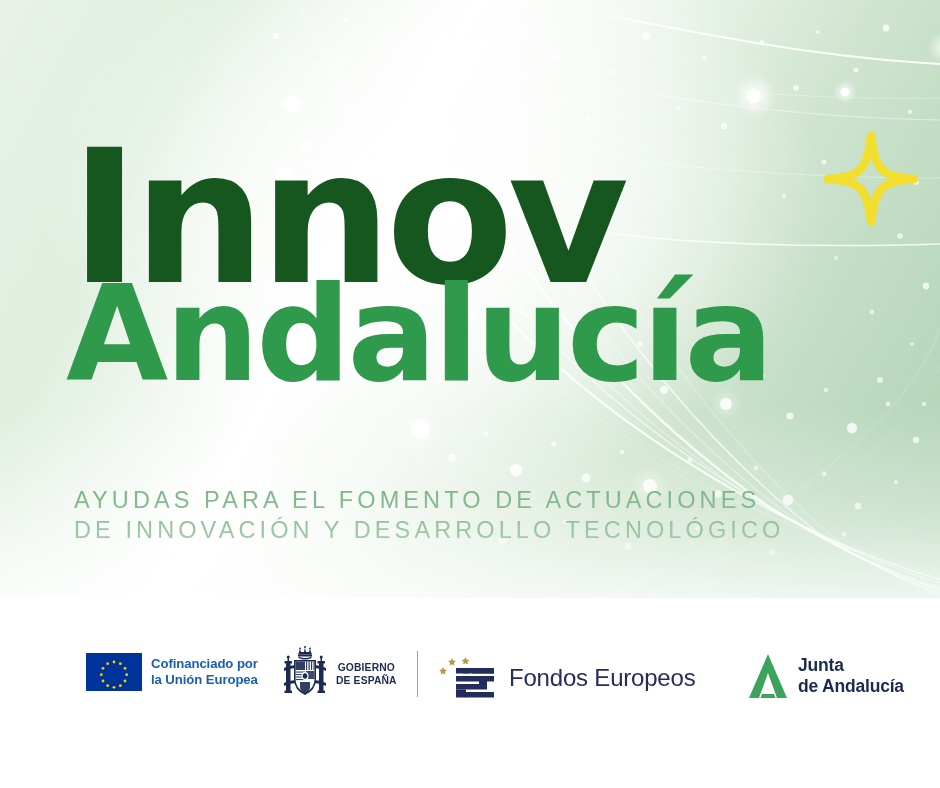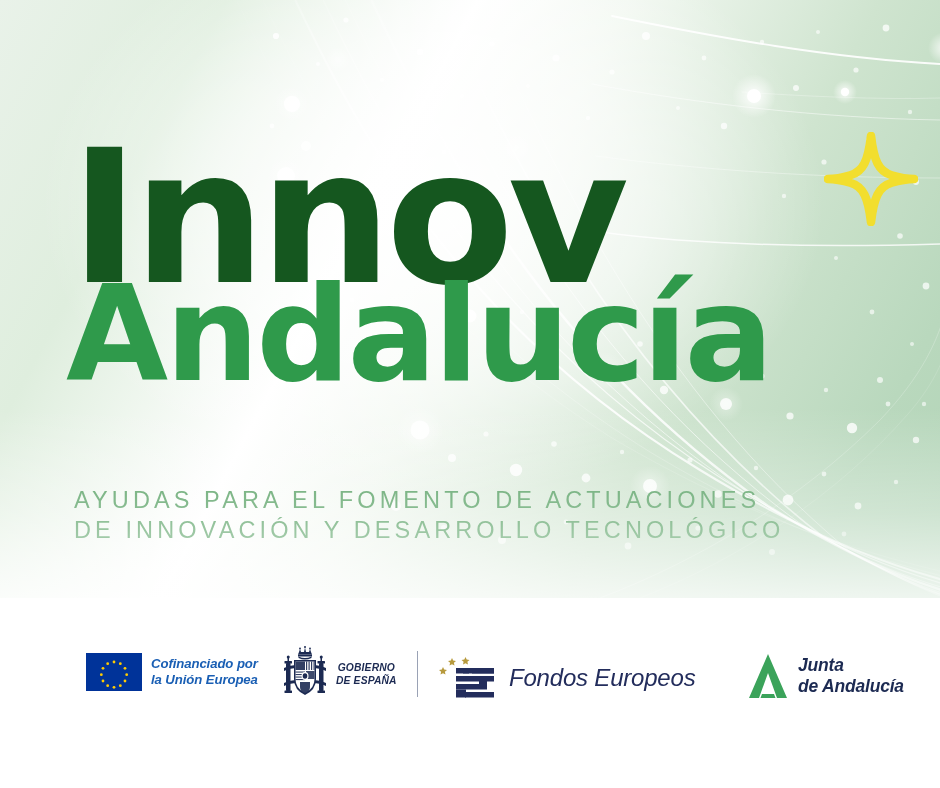--- a/index.html
+++ b/index.html
@@ -117,21 +117,20 @@
     height: 190px;
     background: #ffffff;
   }
   .logorow {
     position: absolute;
     left: 0; right: 0;
     top: 55px;
     height: 60px;
     display: flex;
     align-items: center;
-    font-style: italic;
   }
 
   .logo-eu {
     position: absolute;
     left: 86px;
     top: 0;
     display: flex;
     align-items: center;
     gap: 9px;
   }

